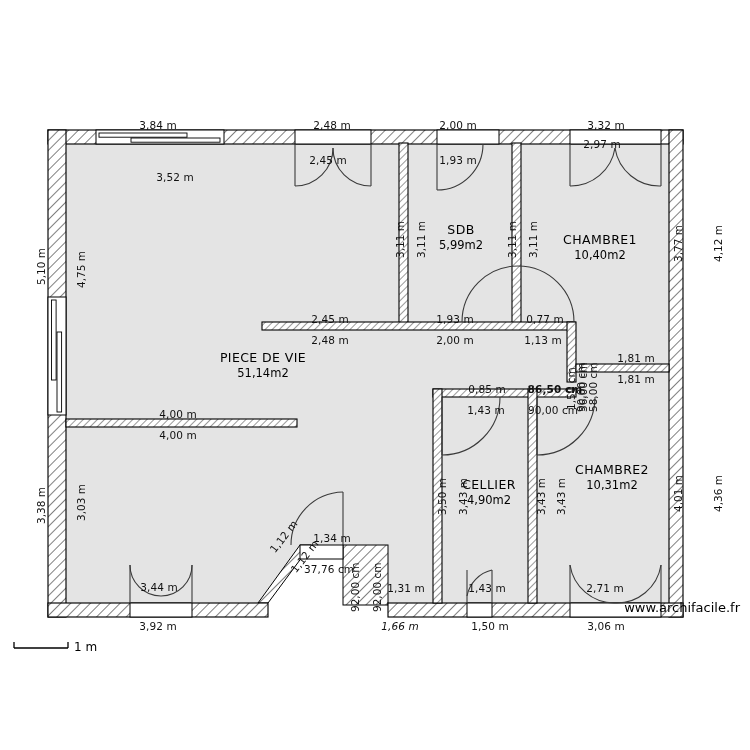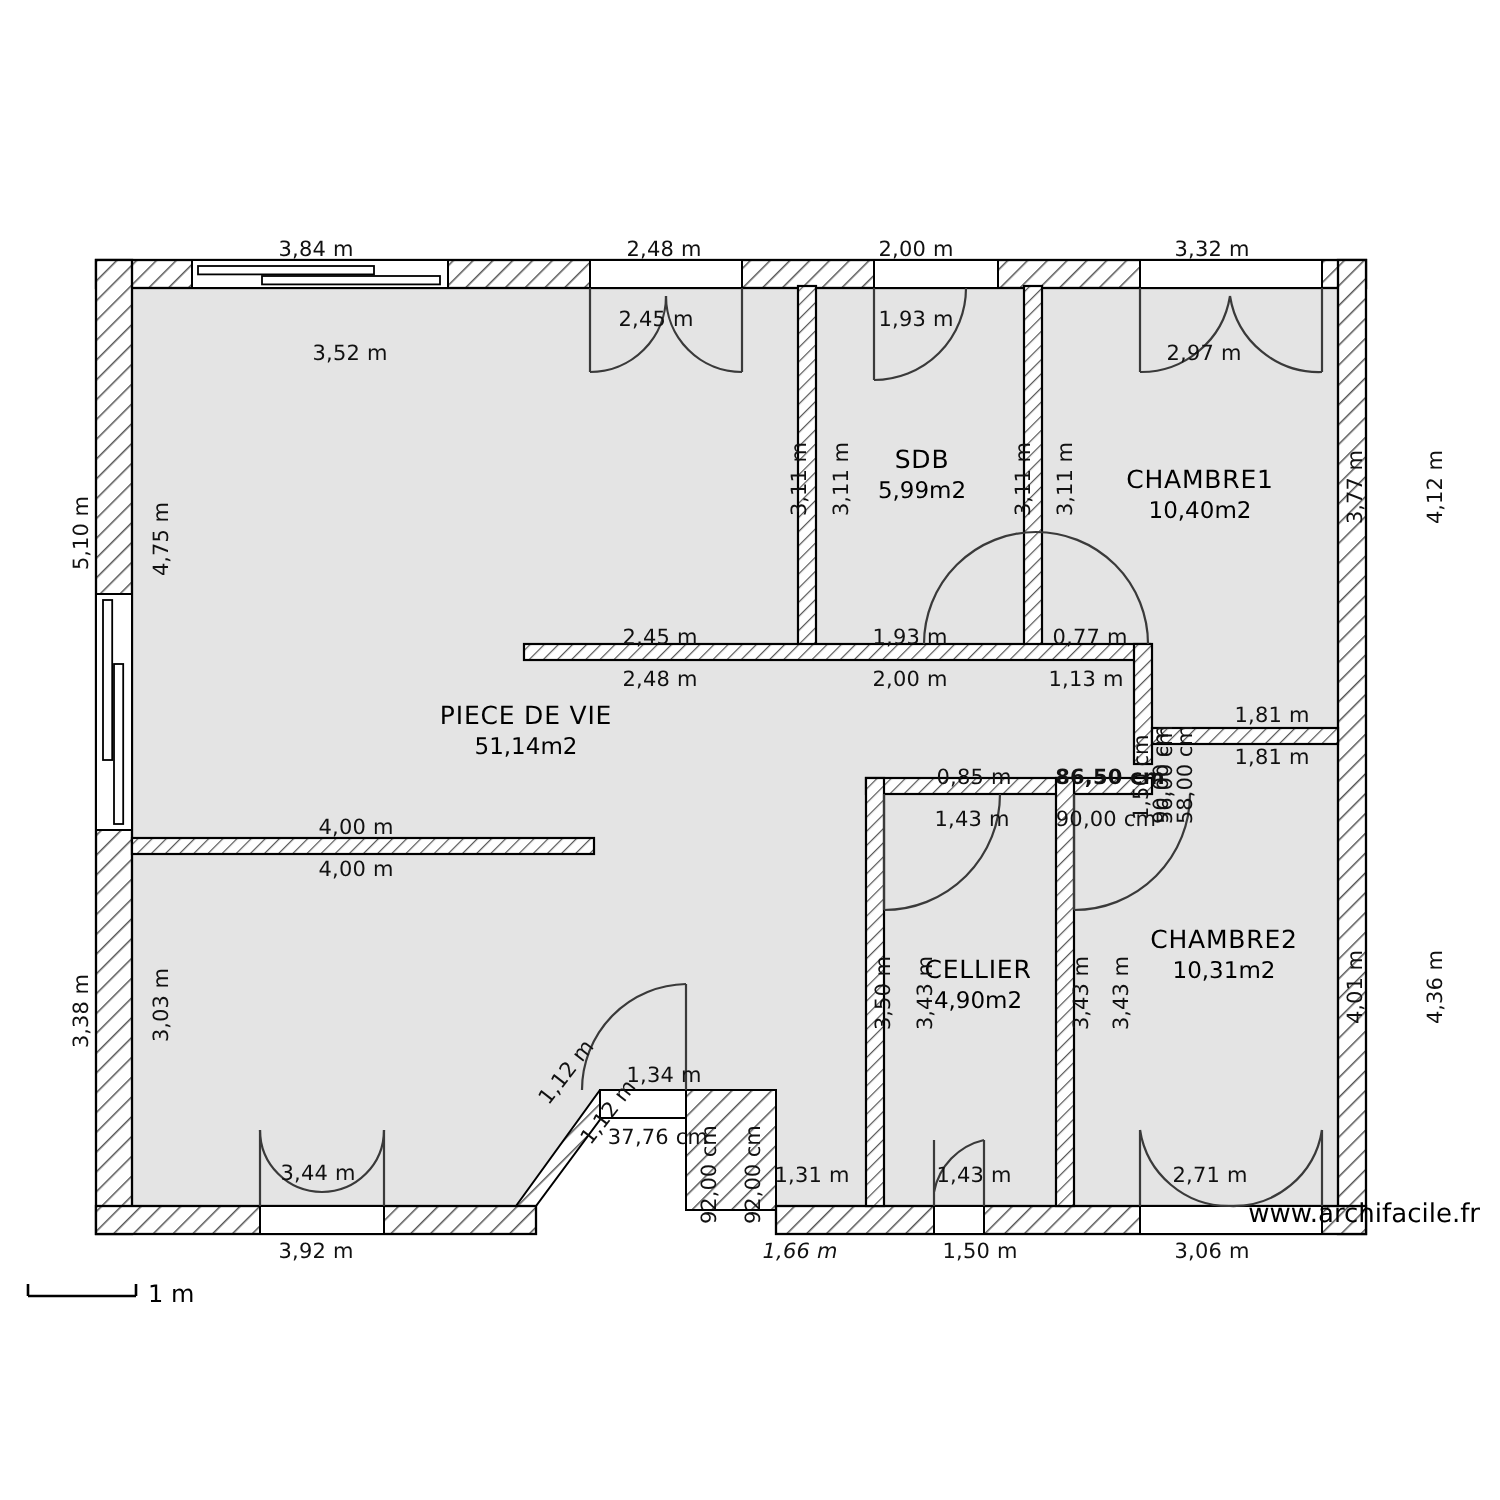--- a/index.html
+++ b/index.html
@@ -179,21 +179,21 @@
     </div>
 
   <div id="dimlabels">
       <div class="dim" style="left: 158px; top: 120px; transform: translateX(-50%);">3,84 m</div>
       <div class="dim" style="left: 332px; top: 120px; transform: translateX(-50%);">2,48 m</div>
       <div class="dim" style="left: 458px; top: 120px; transform: translateX(-50%);">2,00 m</div>
       <div class="dim" style="left: 606px; top: 120px; transform: translateX(-50%);">3,32 m</div>
       <div class="dim" style="left: 175px; top: 155px; transform: translateX(-50%); margin-top: 17px;">3,52 m</div>
       <div class="dim" style="left: 328px; top: 155px; transform: translateX(-50%);">2,45 m</div>
       <div class="dim" style="left: 458px; top: 155px; transform: translateX(-50%);">1,93 m</div>
-      <div class="dim" style="left: 602px; top: 172px; transform: translateX(-50%);">2,97 m</div>
+      <div class="dim" style="left: 602px; top: 139px; transform: translateX(-50%);">2,97 m</div>
       <div class="dim" style="left: 330px; top: 314px; transform: translateX(-50%);">2,45 m</div>
       <div class="dim" style="left: 455px; top: 314px; transform: translateX(-50%);">1,93 m</div>
       <div class="dim" style="left: 545px; top: 314px; transform: translateX(-50%);">0,77 m</div>
       <div class="dim" style="left: 330px; top: 335px; transform: translateX(-50%);">2,48 m</div>
       <div class="dim" style="left: 455px; top: 335px; transform: translateX(-50%);">2,00 m</div>
       <div class="dim" style="left: 543px; top: 335px; transform: translateX(-50%);">1,13 m</div>
       <div class="dim" style="left: 636px; top: 353px; transform: translateX(-50%);">1,81 m</div>
       <div class="dim" style="left: 636px; top: 374px; transform: translateX(-50%);">1,81 m</div>
       <div class="dim" style="left: 178px; top: 409px; transform: translateX(-50%);">4,00 m</div>
       <div class="dim" style="left: 178px; top: 430px; transform: translateX(-50%);">4,00 m</div>

